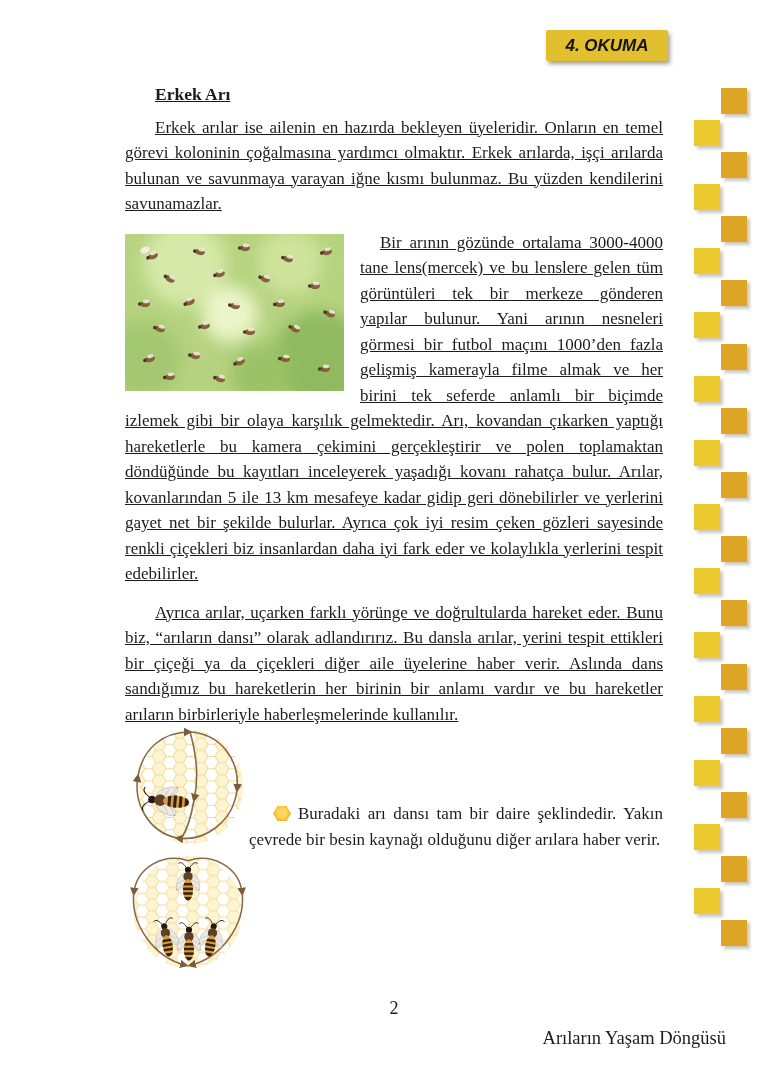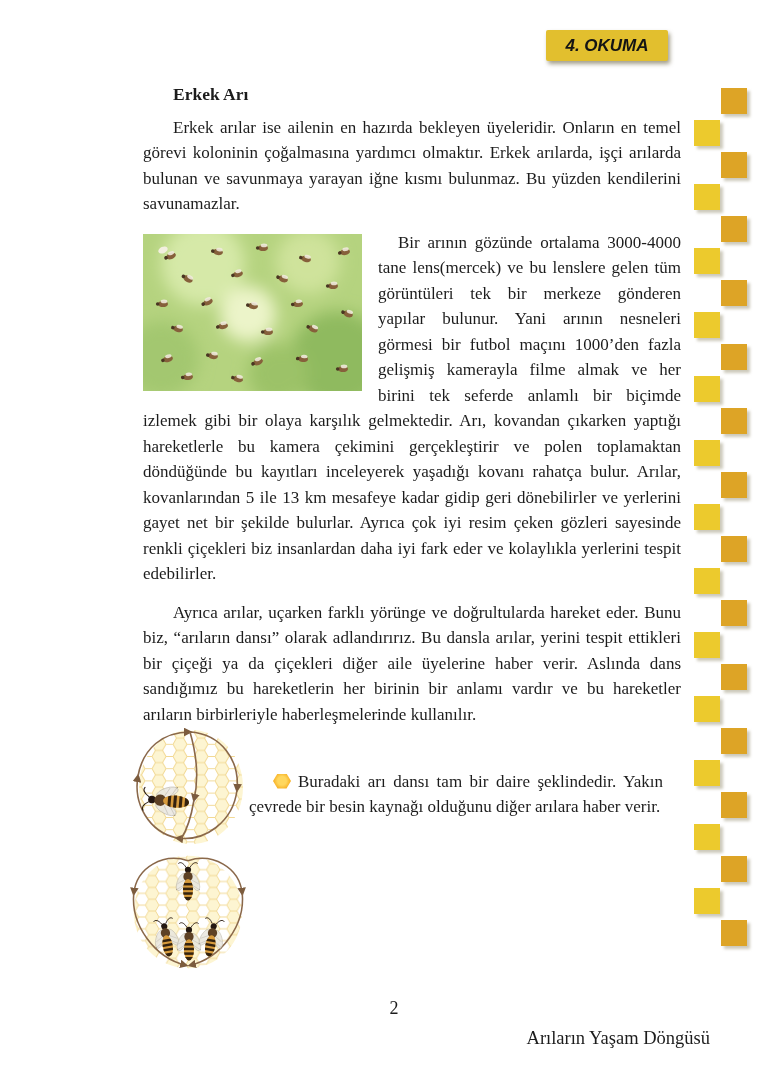--- a/index.html
+++ b/index.html
@@ -20,43 +20,43 @@
   .deco-light{left:694px;top:120px;height:822px;
       background:repeating-linear-gradient(180deg,#ecca2d 0 26px,transparent 26px 64px);}
   .deco-dark{left:721px;top:88px;height:860px;
       background:repeating-linear-gradient(180deg,#dda426 0 26px,transparent 26px 64px);}
   .deco-light-sh{left:697px;top:123px;height:822px;
       background:repeating-linear-gradient(180deg,rgba(110,100,60,.35) 0 26px,transparent 26px 64px);}
   .deco-dark-sh{left:724px;top:91px;height:860px;
       background:repeating-linear-gradient(180deg,rgba(110,100,60,.35) 0 26px,transparent 26px 64px);}
 
   
-  .content{position:absolute;left:143px;top:82px;width:538px;
-           font-size:17px;line-height:25.5px;text-align:justify;}
+  .content{position:absolute;left:125px;top:82px;width:538px;
+           font-size:17px;line-height:25.5px;text-align:justify;text-decoration:underline;}
   .content h3{margin:0 0 7px 0;padding-left:30px;font-size:17.5px;}
   .content p{margin:0 0 13px 0;}
   .indent{text-indent:30px;}
   .bold{font-weight:bold;}
   .vision{text-indent:20px;}
   .photo{float:left;display:block;width:219px;height:157px;margin:4px 16px 10px 0;}
   .photo svg{display:block;width:219px;height:157px;}
 
   
-  .dance-row{position:absolute;left:125px;width:538px;display:flex;align-items:center;}
+  .dance-row{position:absolute;left:125px;width:538px;display:flex;align-items:flex-end;}
   .dance-row .illus{flex:0 0 118px;margin-left:6px;}
   .dance-row .dtext{flex:1;margin:10px 0 0 0;font-size:17px;line-height:25.5px;
                     text-align:justify;text-indent:24px;}
   .hex{display:inline-block;width:18px;height:15px;margin-right:7px;vertical-align:-2px;
        background:radial-gradient(circle at 50% 45%,#ffd75e 0 35%,#f6ab1c 75%,#e88f0e 100%);
        clip-path:polygon(25% 0,75% 0,100% 50%,75% 100%,25% 100%,0 50%);}
 
   
   .page-number{position:absolute;left:125px;top:998px;width:538px;text-align:center;
                font-size:18px;}
-  .footer-title{position:absolute;right:84px;top:1028px;font-size:18.5px;}
+  .footer-title{position:absolute;right:68px;top:1028px;font-size:18.5px;}
 
   .defs-svg{position:absolute;width:0;height:0;overflow:hidden;}
 </style>
 </head>
 <body>
 
 <div class="page">
 
   <svg class="defs-svg" aria-hidden="true">
     <defs>

